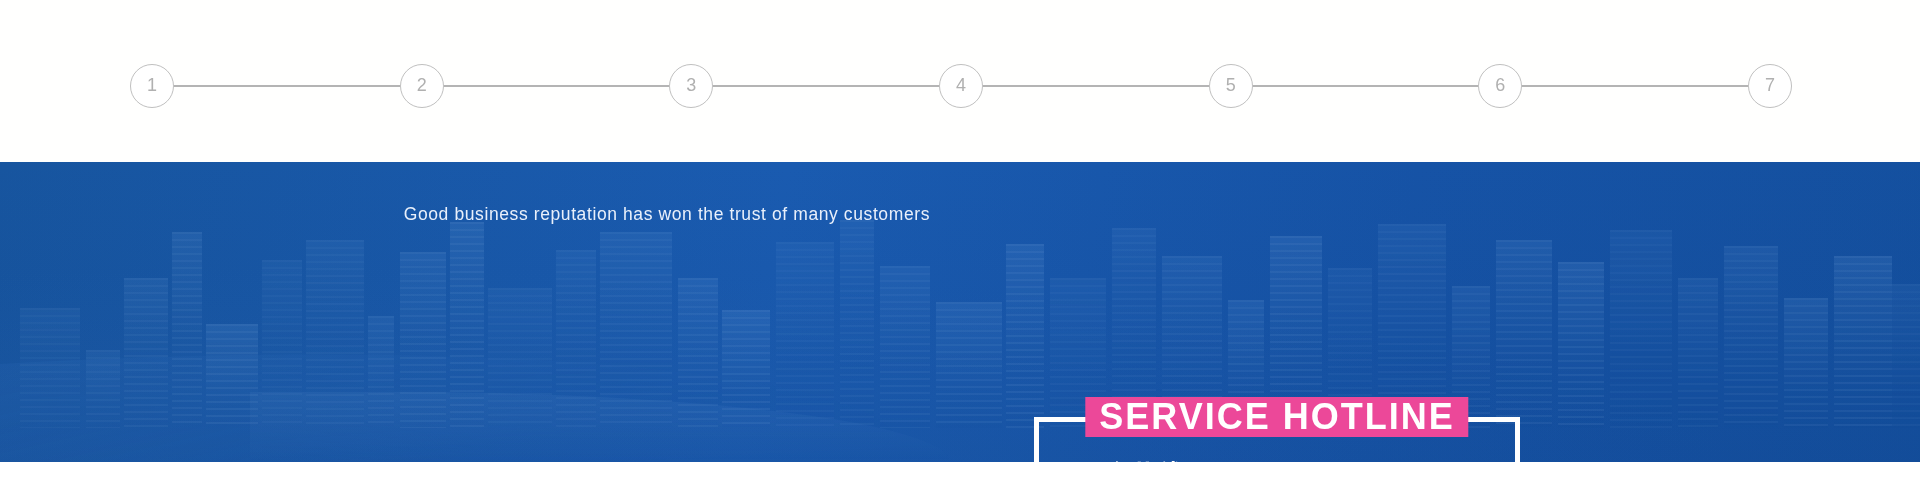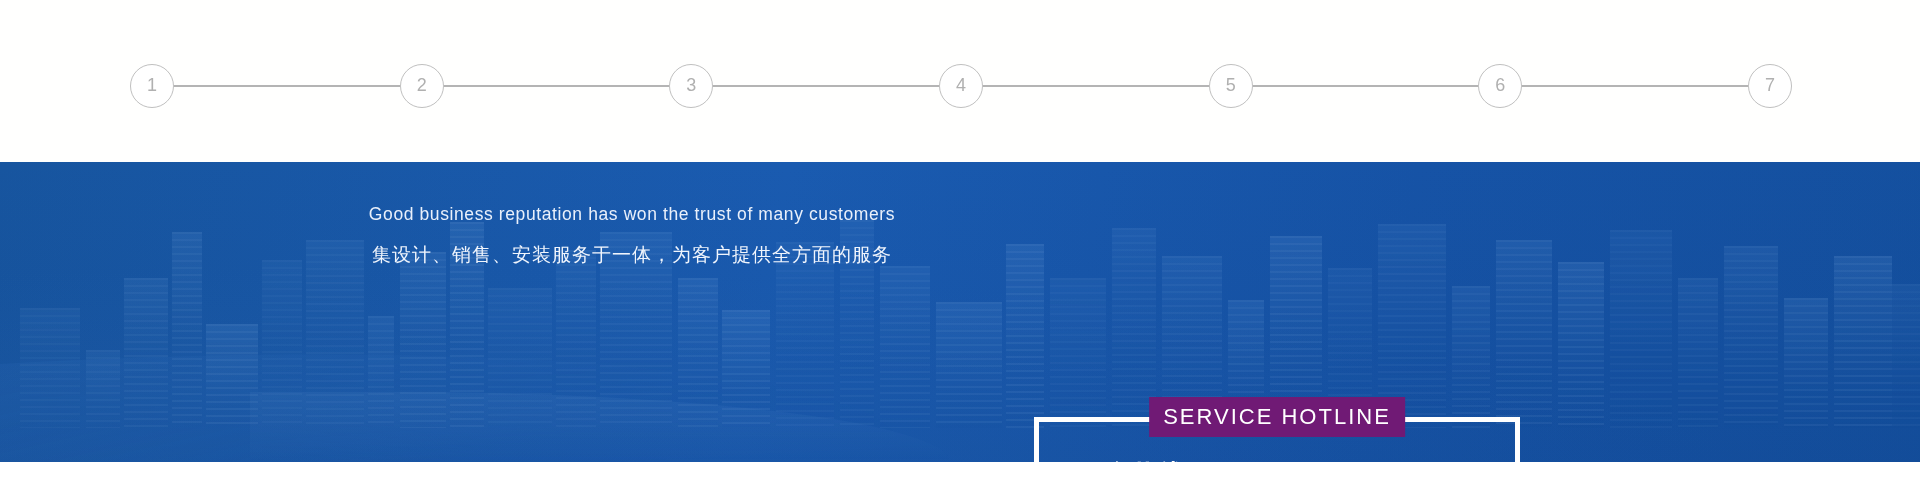--- a/index.html
+++ b/index.html
@@ -68,22 +68,22 @@
     transform:skewY(-3deg);
   }
   .road2 {
     position:absolute; left:250px; bottom:0px; width:700px; height:70px;
     background:linear-gradient(180deg, rgba(120,170,225,0.22), rgba(40,100,180,0));
     border-top-right-radius:80% 100%;
   }
 
   
   .slogan {
-    position:absolute; left:315px; top:42px; width:634px;
-    text-align:center; color:#ffffff;
+    position:absolute; left:296px; top:42px; width:634px;
+    text-align:right; color:#ffffff;
   }
   .slogan-en {
     font-size:17.5px; letter-spacing:0.6px; color:#e9f0fb;
     font-weight:400; white-space:nowrap;
   }
   .slogan-cn-main {
     margin-top:16px;
     font-size:33px; font-weight:400; letter-spacing:1px;
     color:#ffffff; white-space:nowrap;
   }
@@ -96,23 +96,23 @@
   
   .hotline {
     position:absolute; left:1034px; top:255px; width:486px; height:128px;
   }
   .hotline-frame {
     position:absolute; inset:0;
     border:5px solid #ffffff;
   }
   .hotline-title {
     position:absolute; left:50%; top:-20px; transform:translateX(-50%);
-    background:#701a75;
+    background:#ec4899;
     padding:0 14px;
-    color:#ffffff; font-size:22px; font-weight:400;
+    color:#ffffff; font-size:36px; font-weight:700;
     letter-spacing:2px; white-space:nowrap; line-height:40px;
   }
   .hotline-rows {
     position:absolute; left:0; right:0; top:40px;
   }
   .hotline-row {
     display:flex; align-items:baseline; justify-content:flex-start;
     padding-left:48px; white-space:nowrap;
   }
   .hotline-label {
@@ -198,21 +198,20 @@
         <div class="bld" style="left: 1610px; width: 62px; height: 198px; opacity: 0.45;"></div>
         <div class="bld" style="left: 1678px; width: 40px; height: 150px; opacity: 0.54;"></div>
         <div class="bld" style="left: 1724px; width: 54px; height: 182px; opacity: 0.63;"></div>
         <div class="bld" style="left: 1784px; width: 44px; height: 130px; opacity: 0.72;"></div>
         <div class="bld" style="left: 1834px; width: 58px; height: 172px; opacity: 0.81;"></div>
         <div class="bld" style="left: 1892px; width: 36px; height: 144px; opacity: 0.45;"></div>
       </div>
 
     <div class="slogan">
       <div class="slogan-en">Good business  reputation has  won  the  trust  of  many  customers</div>
-      <div class="slogan-cn-sub">集设计、销售、安装服务于一体，为客户提供全方面的服务</div>
     </div>
 
     <div class="hotline">
       <div class="hotline-frame"></div>
       <div class="hotline-title">SERVICE  HOTLINE</div>
       <div class="hotline-rows">
         <div class="hotline-row">
           <span class="hotline-label">服务热线：</span>
           <span class="hotline-num">183-2660-0068</span>
         </div>

